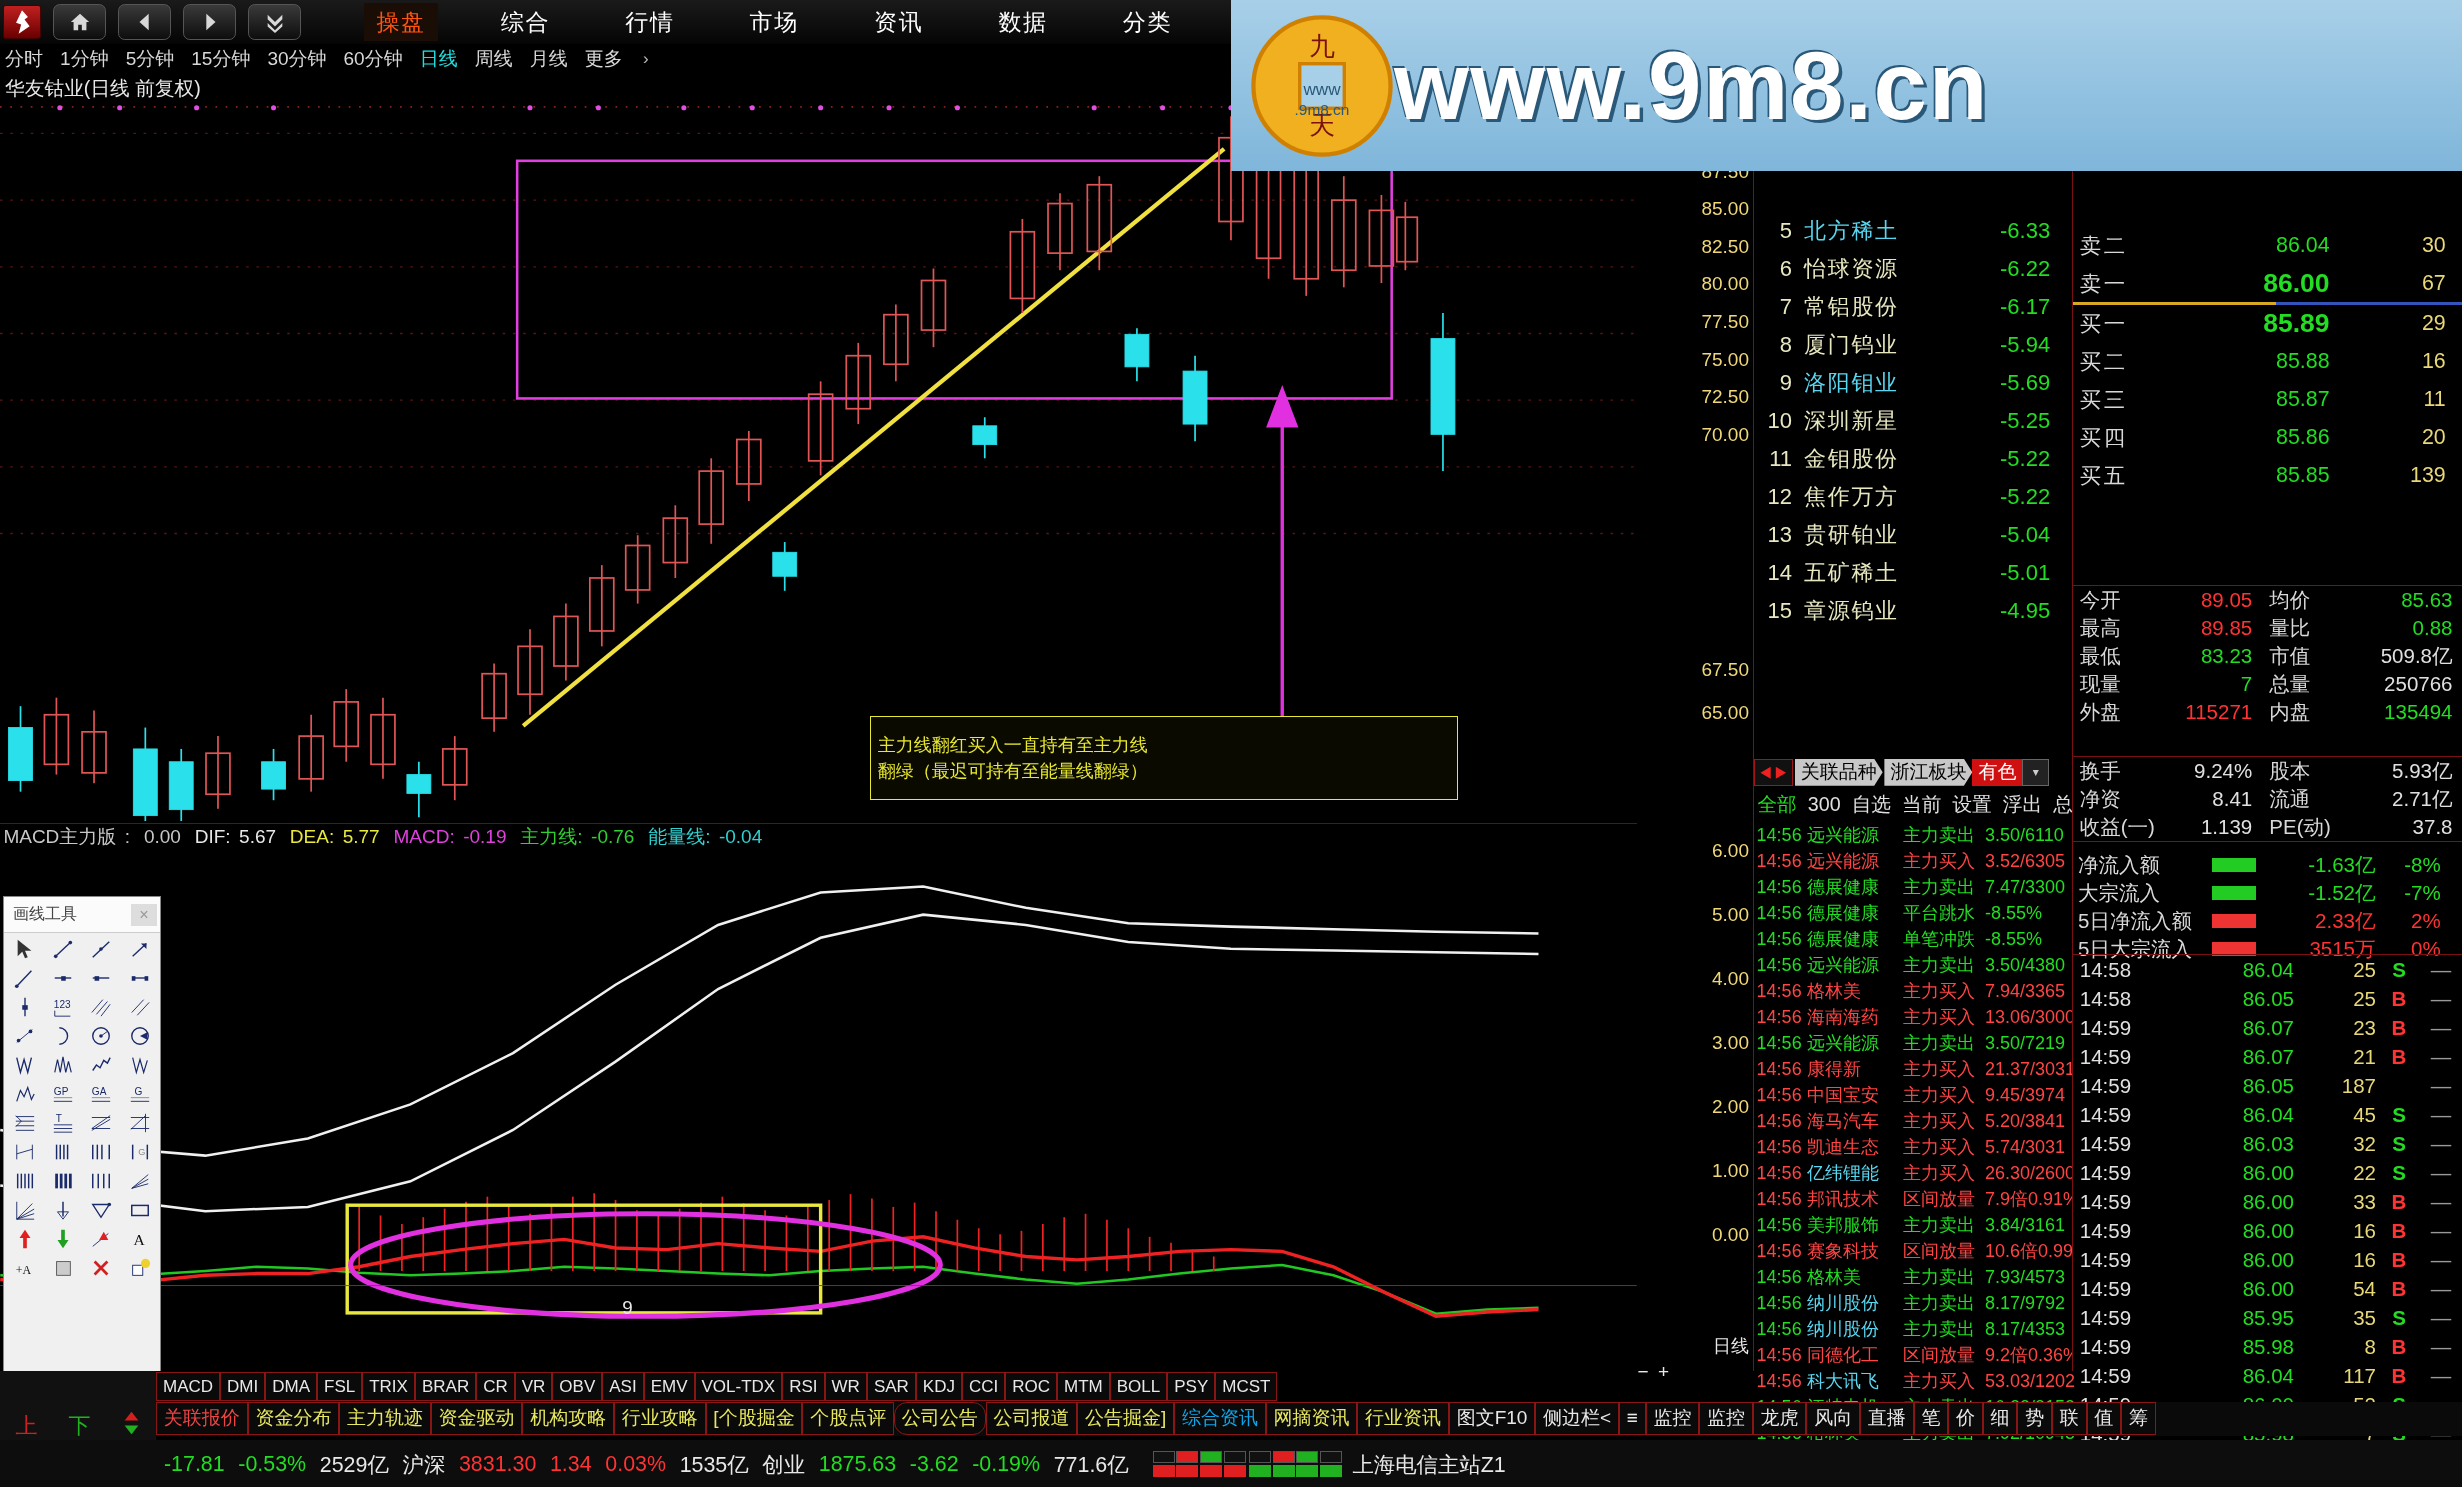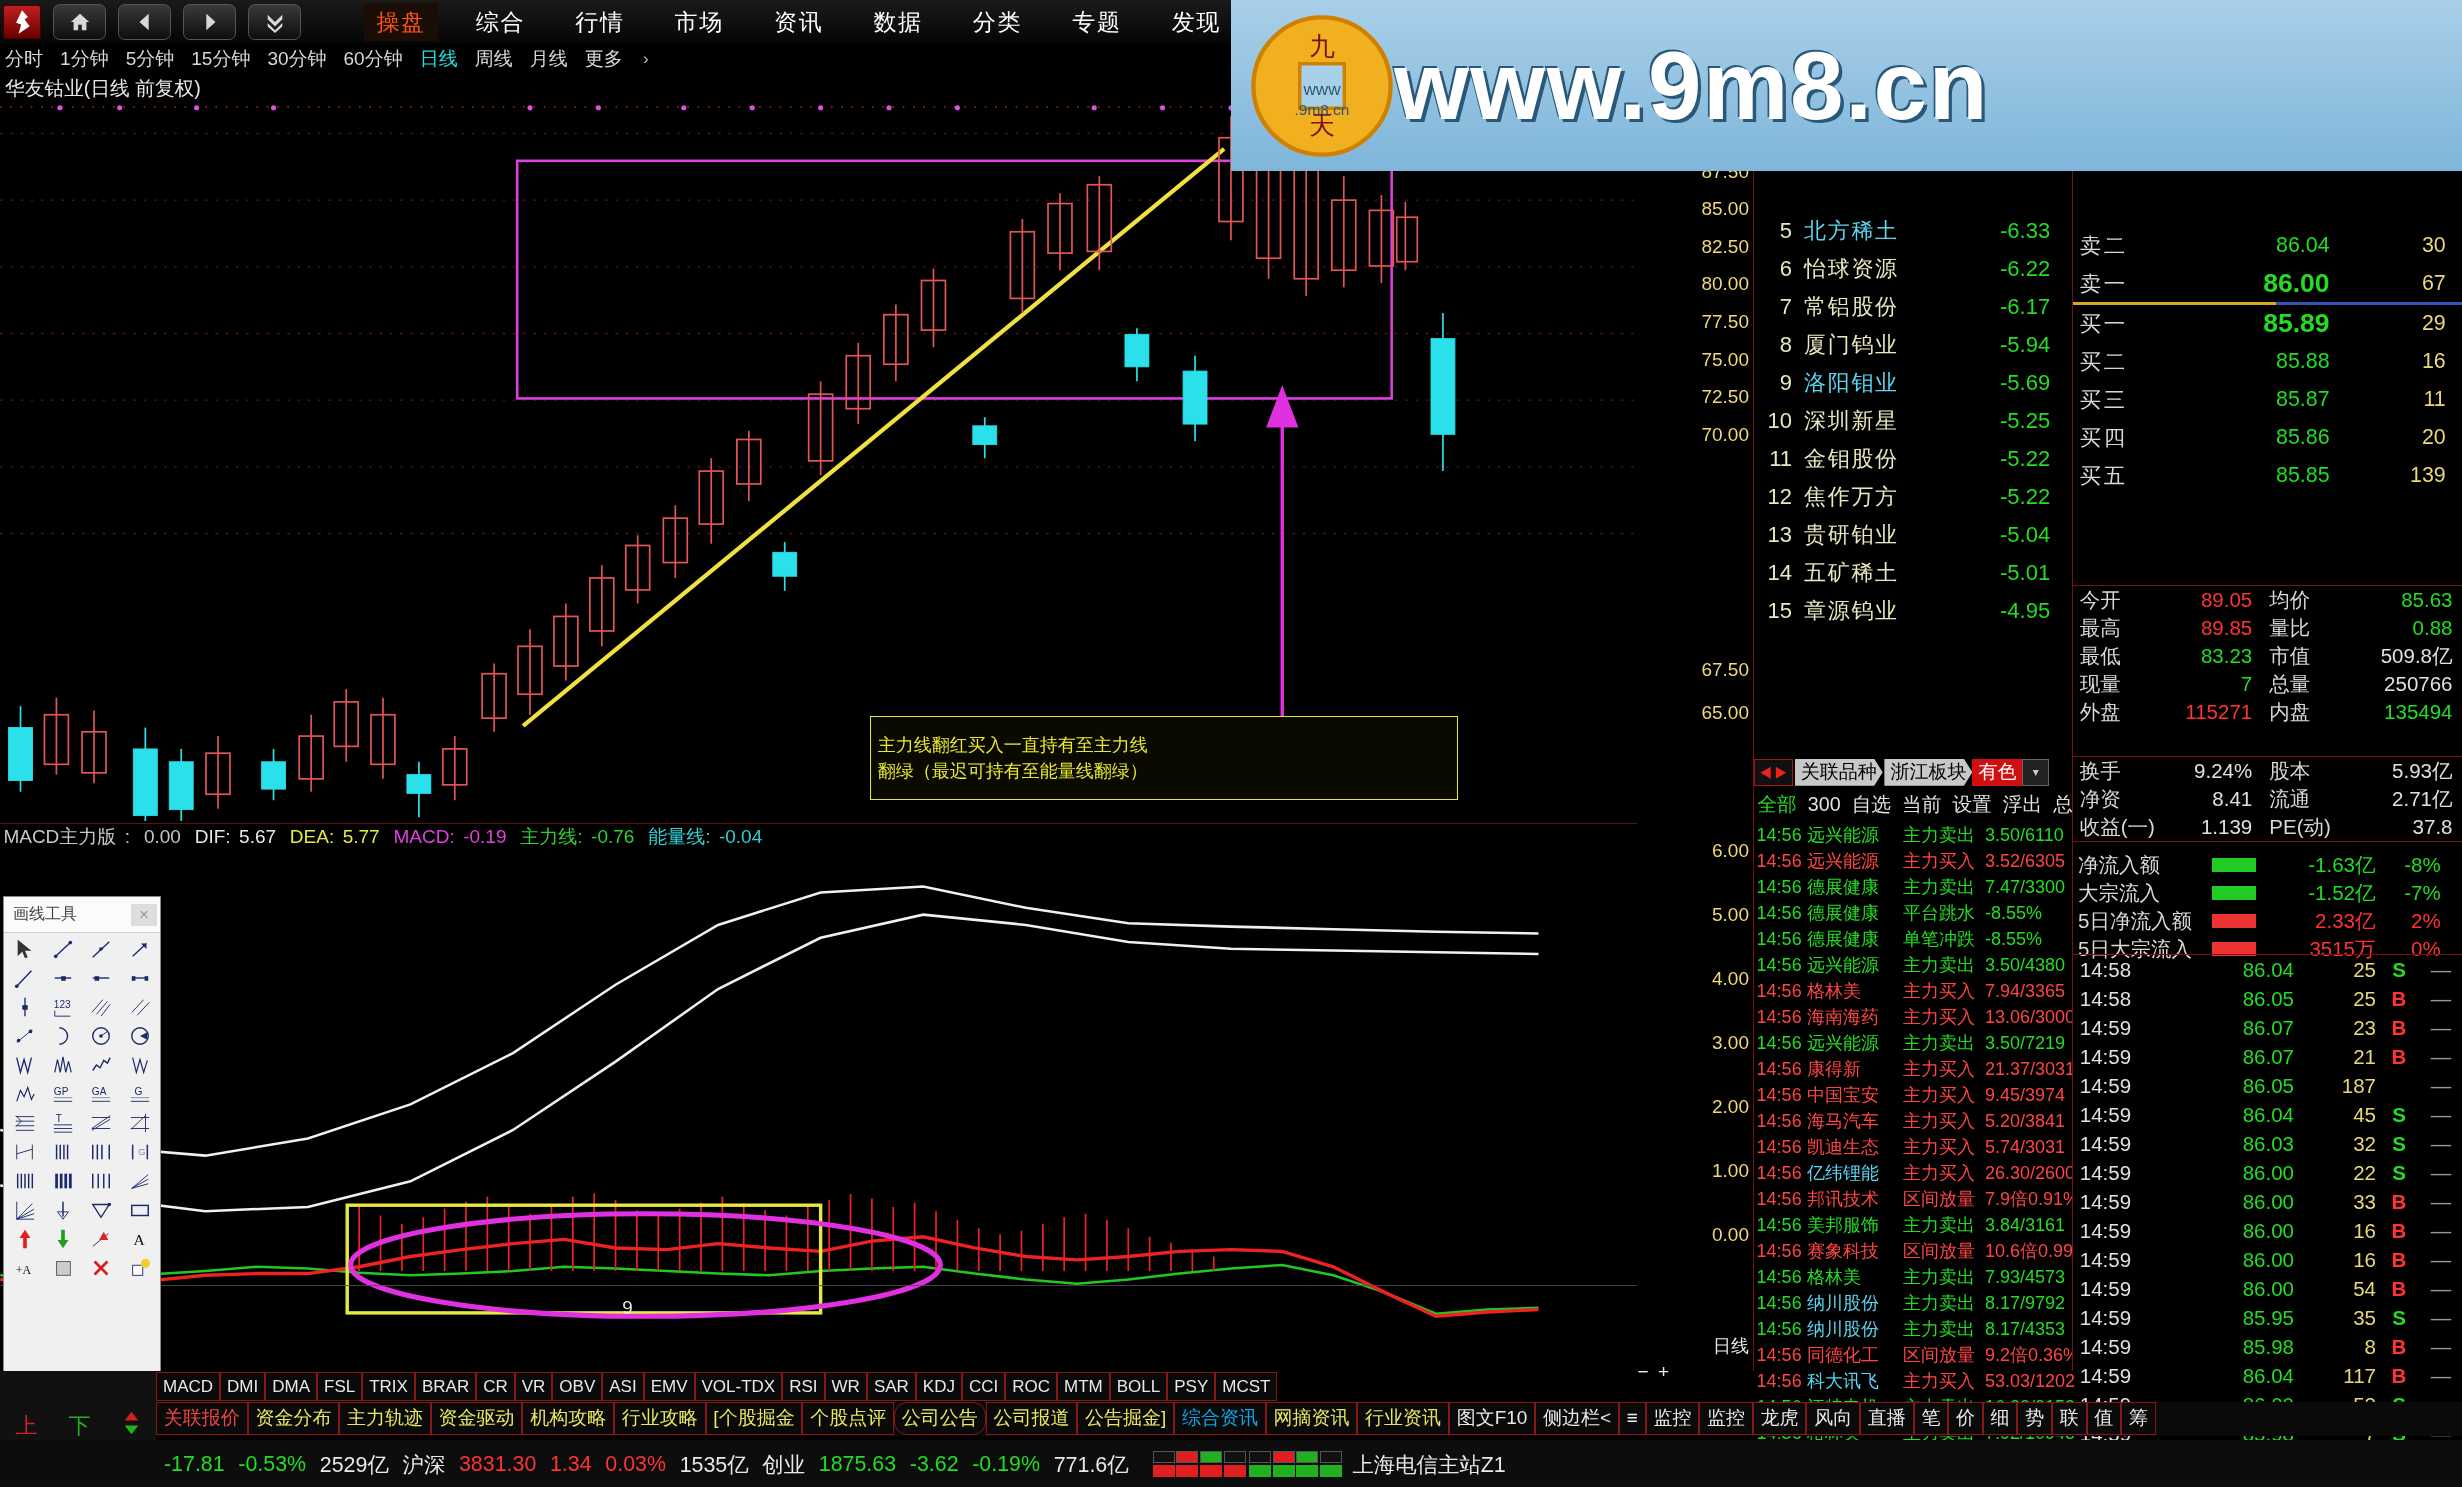--- a/index.html
+++ b/index.html
@@ -24,21 +24,21 @@
     display:flex; align-items:center; justify-content:center;
   }
   .logo-btn svg { width: 22px; height: 26px; }
   .navbtn {
     width: 53px; height: 36px; margin-left: 12px;
     background: linear-gradient(#3a3a3a,#0d0d0d);
     border: 0.9px solid #555; border-radius: 6.8px;
     display:flex; align-items:center; justify-content:center;
   }
   .navbtn svg { width: 22px; height: 22px; fill:#d8d8d8; }
-  .menu-items { display:flex; align-items:flex-start; margin-left: 63px; }
+  .menu-items { display:flex; align-items:flex-start; margin-left: 63px; gap: 25px; }
   .menu-item {
     color:#ffffff; font-size: 23px; letter-spacing: 1.7px;
     padding: 3.4px 12px; margin-right: 26px; white-space:nowrap;
   }
   .menu-item.active { color:#ff5511; background:#1a0d06; }
 
   
   .periodbar {
     position:absolute; left:0; top:44px; width: 2462px; height: 29px;
     background:#000; display:flex; align-items:center; padding-left: 5.1px;

